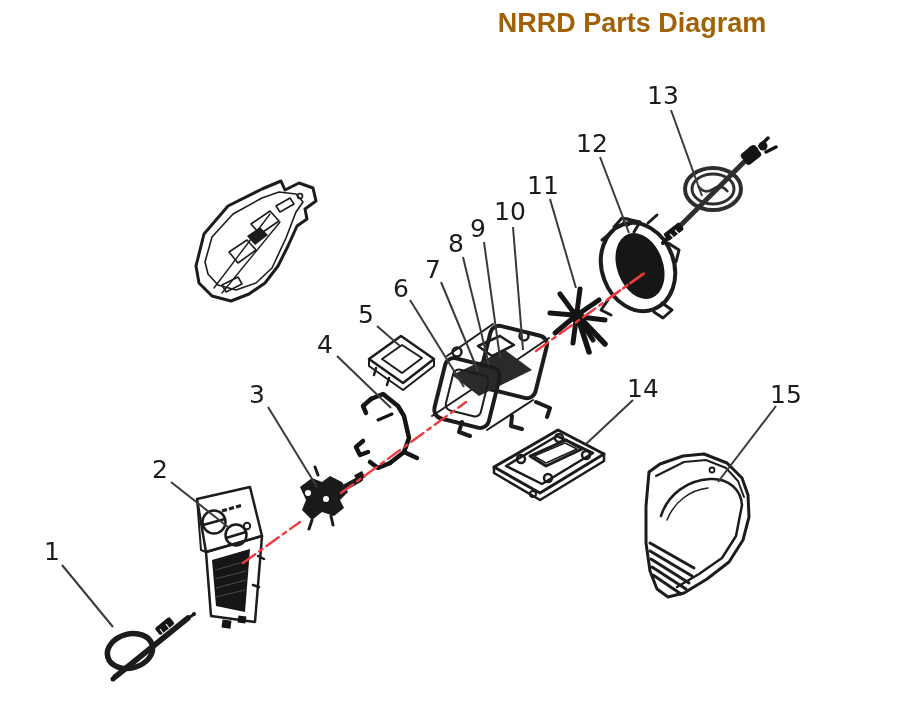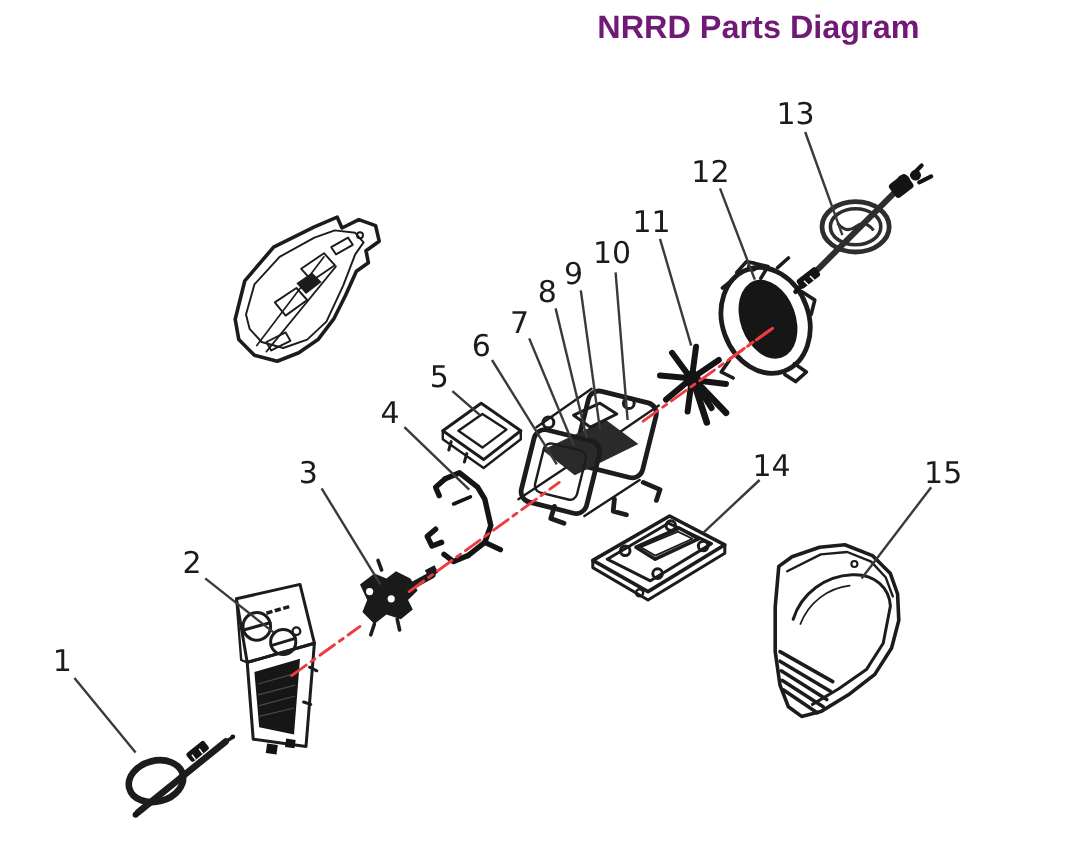--- a/index.html
+++ b/index.html
@@ -1,19 +1,19 @@
 <!DOCTYPE html>
 <html><head>
 <meta charset="utf-8">
 <style>
   html,body{margin:0;padding:0;background:#fff;}
   .canvas{position:relative;width:901px;height:713px;background:#fff;overflow:hidden;
           font-family:"Liberation Sans", sans-serif;}
   .title{position:absolute;top:8px;left:632px;transform:translateX(-50%);
-         font-size:27px;font-weight:bold;color:#701a75;white-space:nowrap;}
+         font-size:27px;font-weight:bold;color:#a16207;white-space:nowrap;}
   svg.diagram{position:absolute;top:0;left:0;}
   svg .ink{stroke:#1c1c1c;fill:none;stroke-linejoin:round;stroke-linecap:round;}
   svg text.part-num{font-family:"DejaVu Sans", sans-serif;font-size:25px;fill:#1b1b1b;
                     text-anchor:middle;dominant-baseline:central;}
   svg line.leader{stroke:#3a3a3a;stroke-width:2;}
   svg line.centerline{stroke-width:2.4;stroke-dasharray:15 5 4 5;stroke-linecap:round;}
 </style>
 </head>
 <body>
 

